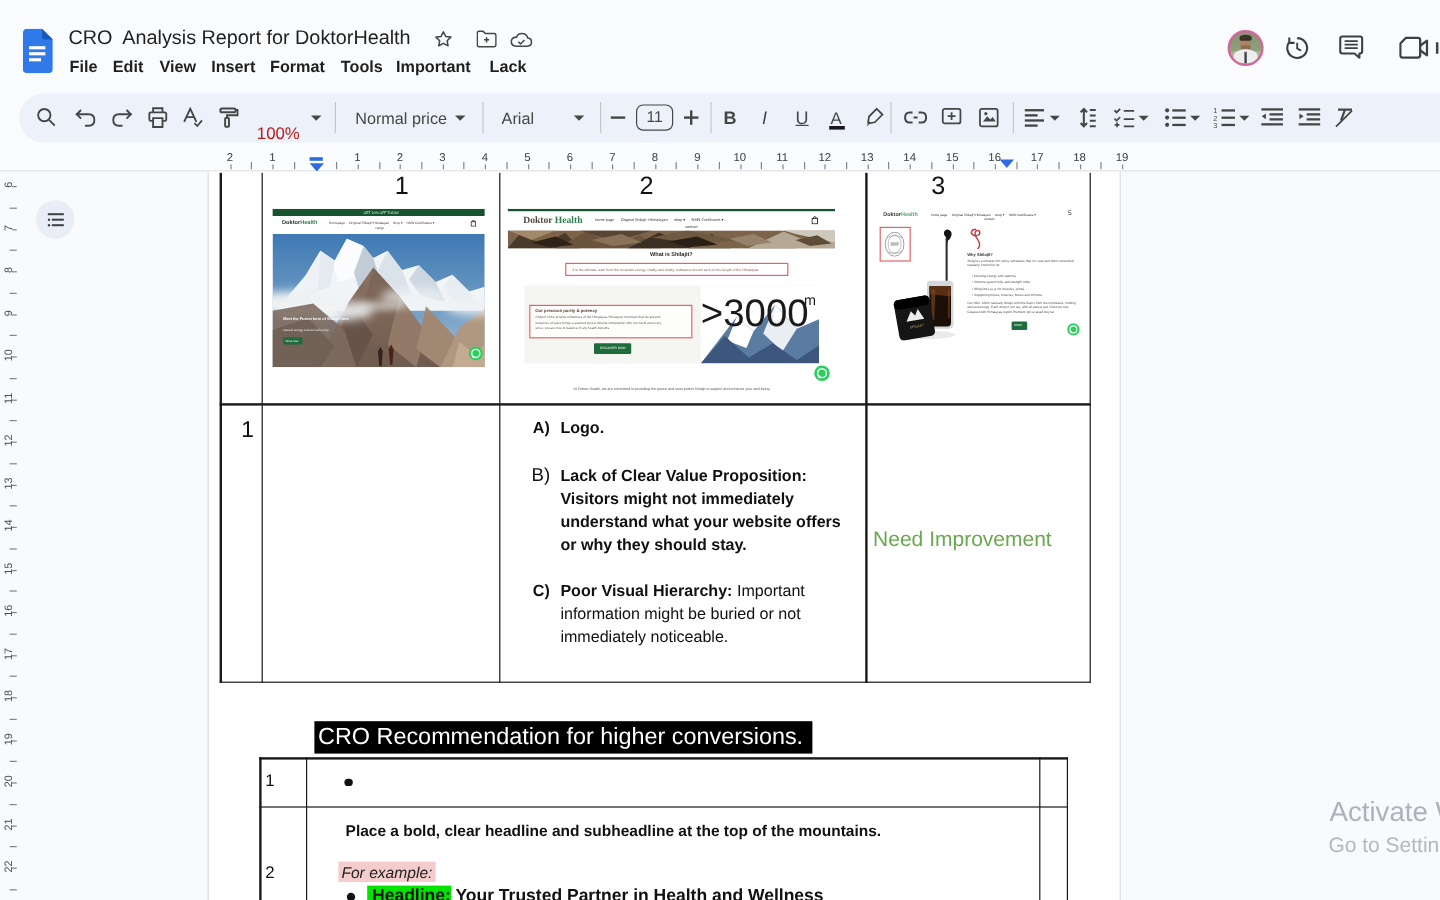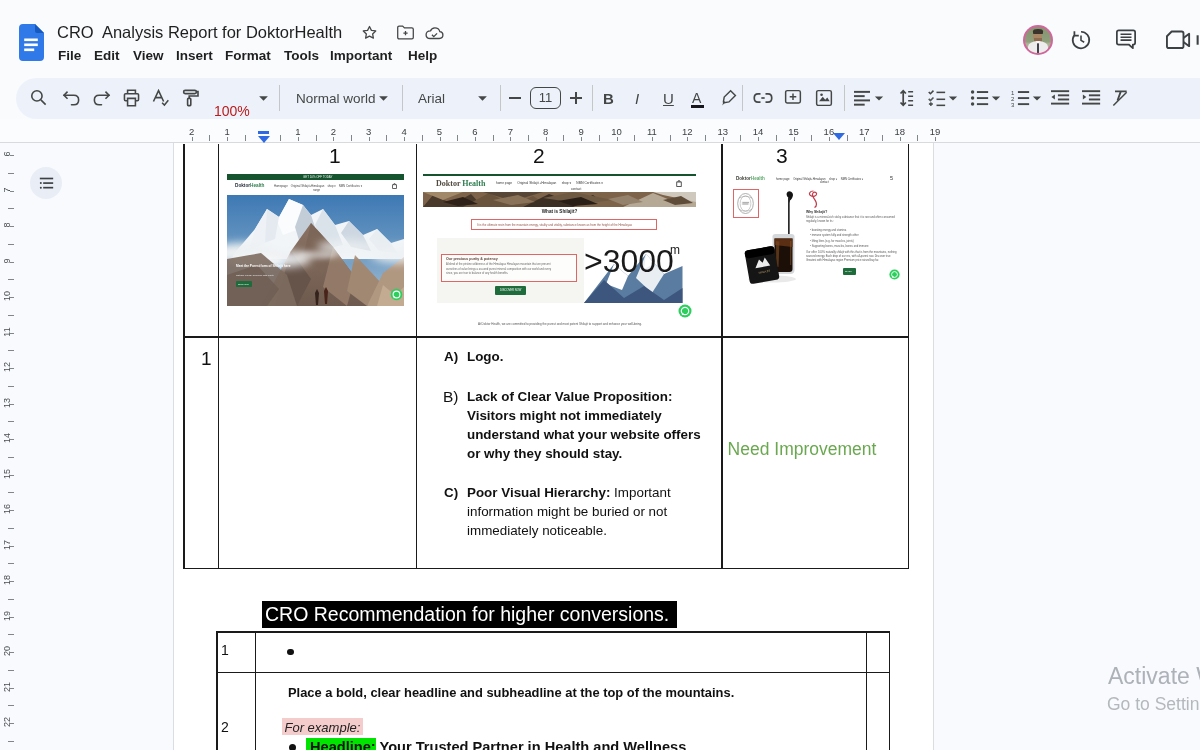--- a/index.html
+++ b/index.html
@@ -38,21 +38,21 @@
     </svg>
 
   <div class="abs" style="left:0;top:48px;width:600px;height:18px;font-size:13.5px;color:#1f1f1f;font-weight:bold;">
     <span class="abs" style="left:58px;">File</span>
     <span class="abs" style="left:94px;">Edit</span>
     <span class="abs" style="left:133px;">View</span>
     <span class="abs" style="left:176px;">Insert</span>
     <span class="abs" style="left:225px;">Format</span>
     <span class="abs" style="left:284px;">Tools</span>
     <span class="abs" style="left:330px;">Important</span>
-    <span class="abs" style="left:408px;">Help</span>
+    <span class="abs" style="left:408px;">Lack</span>
   </div>
 
   <div class="abs" style="left:1023px;top:25px;width:30px;height:30px;border-radius:50%;background:#d1659c;overflow:hidden;">
     <div class="abs" style="left:1.8px;top:1.8px;width:26.4px;height:26.4px;border-radius:50%;background:linear-gradient(#86946f,#8fa07c 58%,#a8b292 62%,#b5bfa2);overflow:hidden;">
       <div class="abs" style="left:8.7px;top:4px;width:9px;height:10px;border-radius:42%;background:#a98766;"></div>
       <div class="abs" style="left:8px;top:2.5px;width:10.4px;height:4.5px;border-radius:50% 50% 20% 20%;background:#3a322c;"></div>
       <div class="abs" style="left:9px;top:11px;width:8.4px;height:4px;border-radius:0 0 40% 40%;background:#8d6b4f;"></div>
       <div class="abs" style="left:3px;top:14.5px;width:20.4px;height:12px;border-radius:48% 48% 0 0;background:#ededed;"></div>
       <div class="abs" style="left:12.5px;top:15.5px;width:1.6px;height:11px;background:#42424c;"></div>
       <div class="abs" style="left:10.5px;top:14.5px;width:5.4px;height:2.5px;background:#fafafa;clip-path:polygon(0 0,100% 0,50% 100%);"></div>
@@ -99,21 +99,21 @@
   <svg class="abs" style="left:181px;top:88px;" width="18" height="20" viewBox="0 0 22 25" fill="none" stroke="#444746" stroke-width="2">
       <path d="M5 3 H17 Q19 3 19 5 Q19 7 17 7 H5 Q3 7 3 5 Q3 3 5 3 Z"></path>
       <path d="M19 4.5 H21 V10 H10 V13"></path>
       <rect x="8" y="13" width="4" height="9" rx="1"></rect>
     </svg>
   <div class="abs" style="left:214px;top:103px;font-size:14px;color:#b91c1c;">100%</div>
   <svg class="abs" style="left:258px;top:95px;" width="11" height="7" viewBox="0 0 12 8" fill="#444746">
       <path d="M1 1.5 L6 6.5 L11 1.5 Z"></path>
     </svg>
   <div class="abs" style="left:279px;top:85px;width:1px;height:26px;background:#c4c7c5;"></div>
-  <div class="abs" style="left:296px;top:91px;font-size:13.5px;color:#444746;">Normal world</div>
+  <div class="abs" style="left:296px;top:91px;font-size:13.5px;color:#444746;">Normal price</div>
   <svg class="abs" style="left:378px;top:95px;" width="11" height="7" viewBox="0 0 12 8" fill="#444746">
       <path d="M1 1.5 L6 6.5 L11 1.5 Z"></path>
     </svg>
   <div class="abs" style="left:402px;top:85px;width:1px;height:26px;background:#c4c7c5;"></div>
   <div class="abs" style="left:418px;top:91px;font-size:13.5px;color:#444746;">Arial</div>
   <svg class="abs" style="left:477px;top:95px;" width="11" height="7" viewBox="0 0 12 8" fill="#444746">
       <path d="M1 1.5 L6 6.5 L11 1.5 Z"></path>
     </svg>
   <div class="abs" style="left:500px;top:85px;width:1px;height:26px;background:#c4c7c5;"></div>
   <div class="abs" style="left:509px;top:97px;width:12px;height:2px;background:#444746;"></div>

